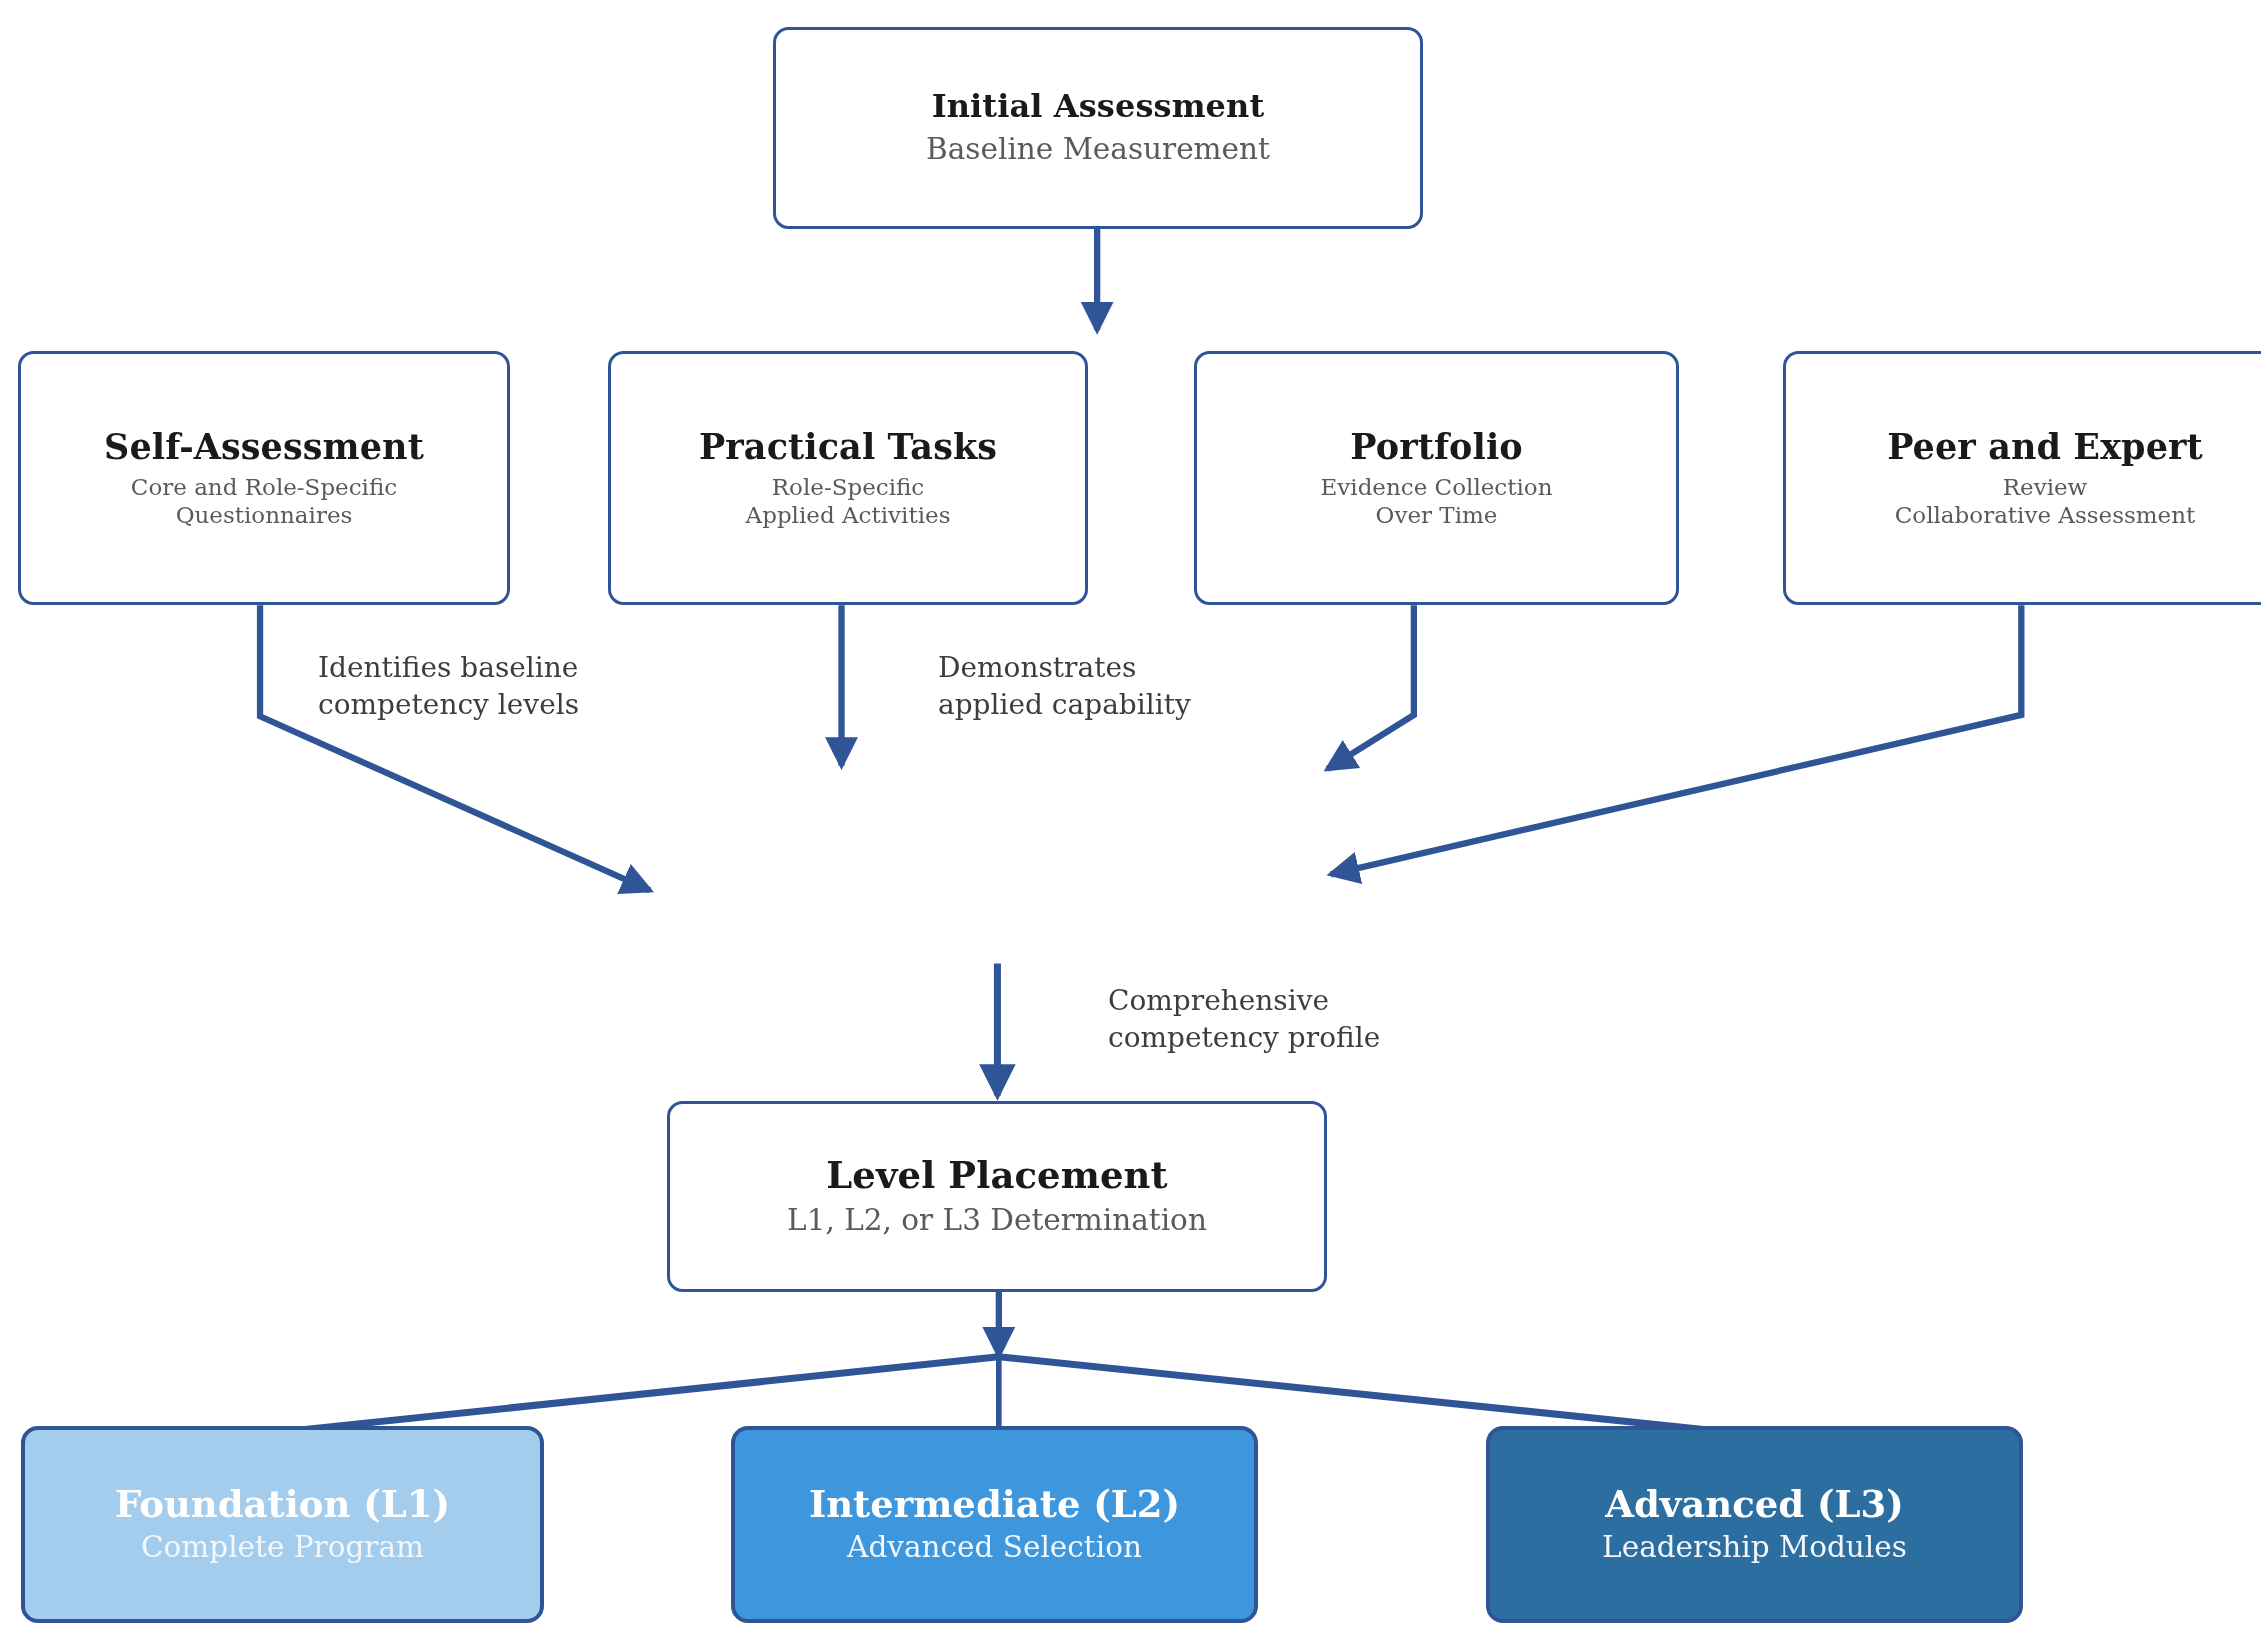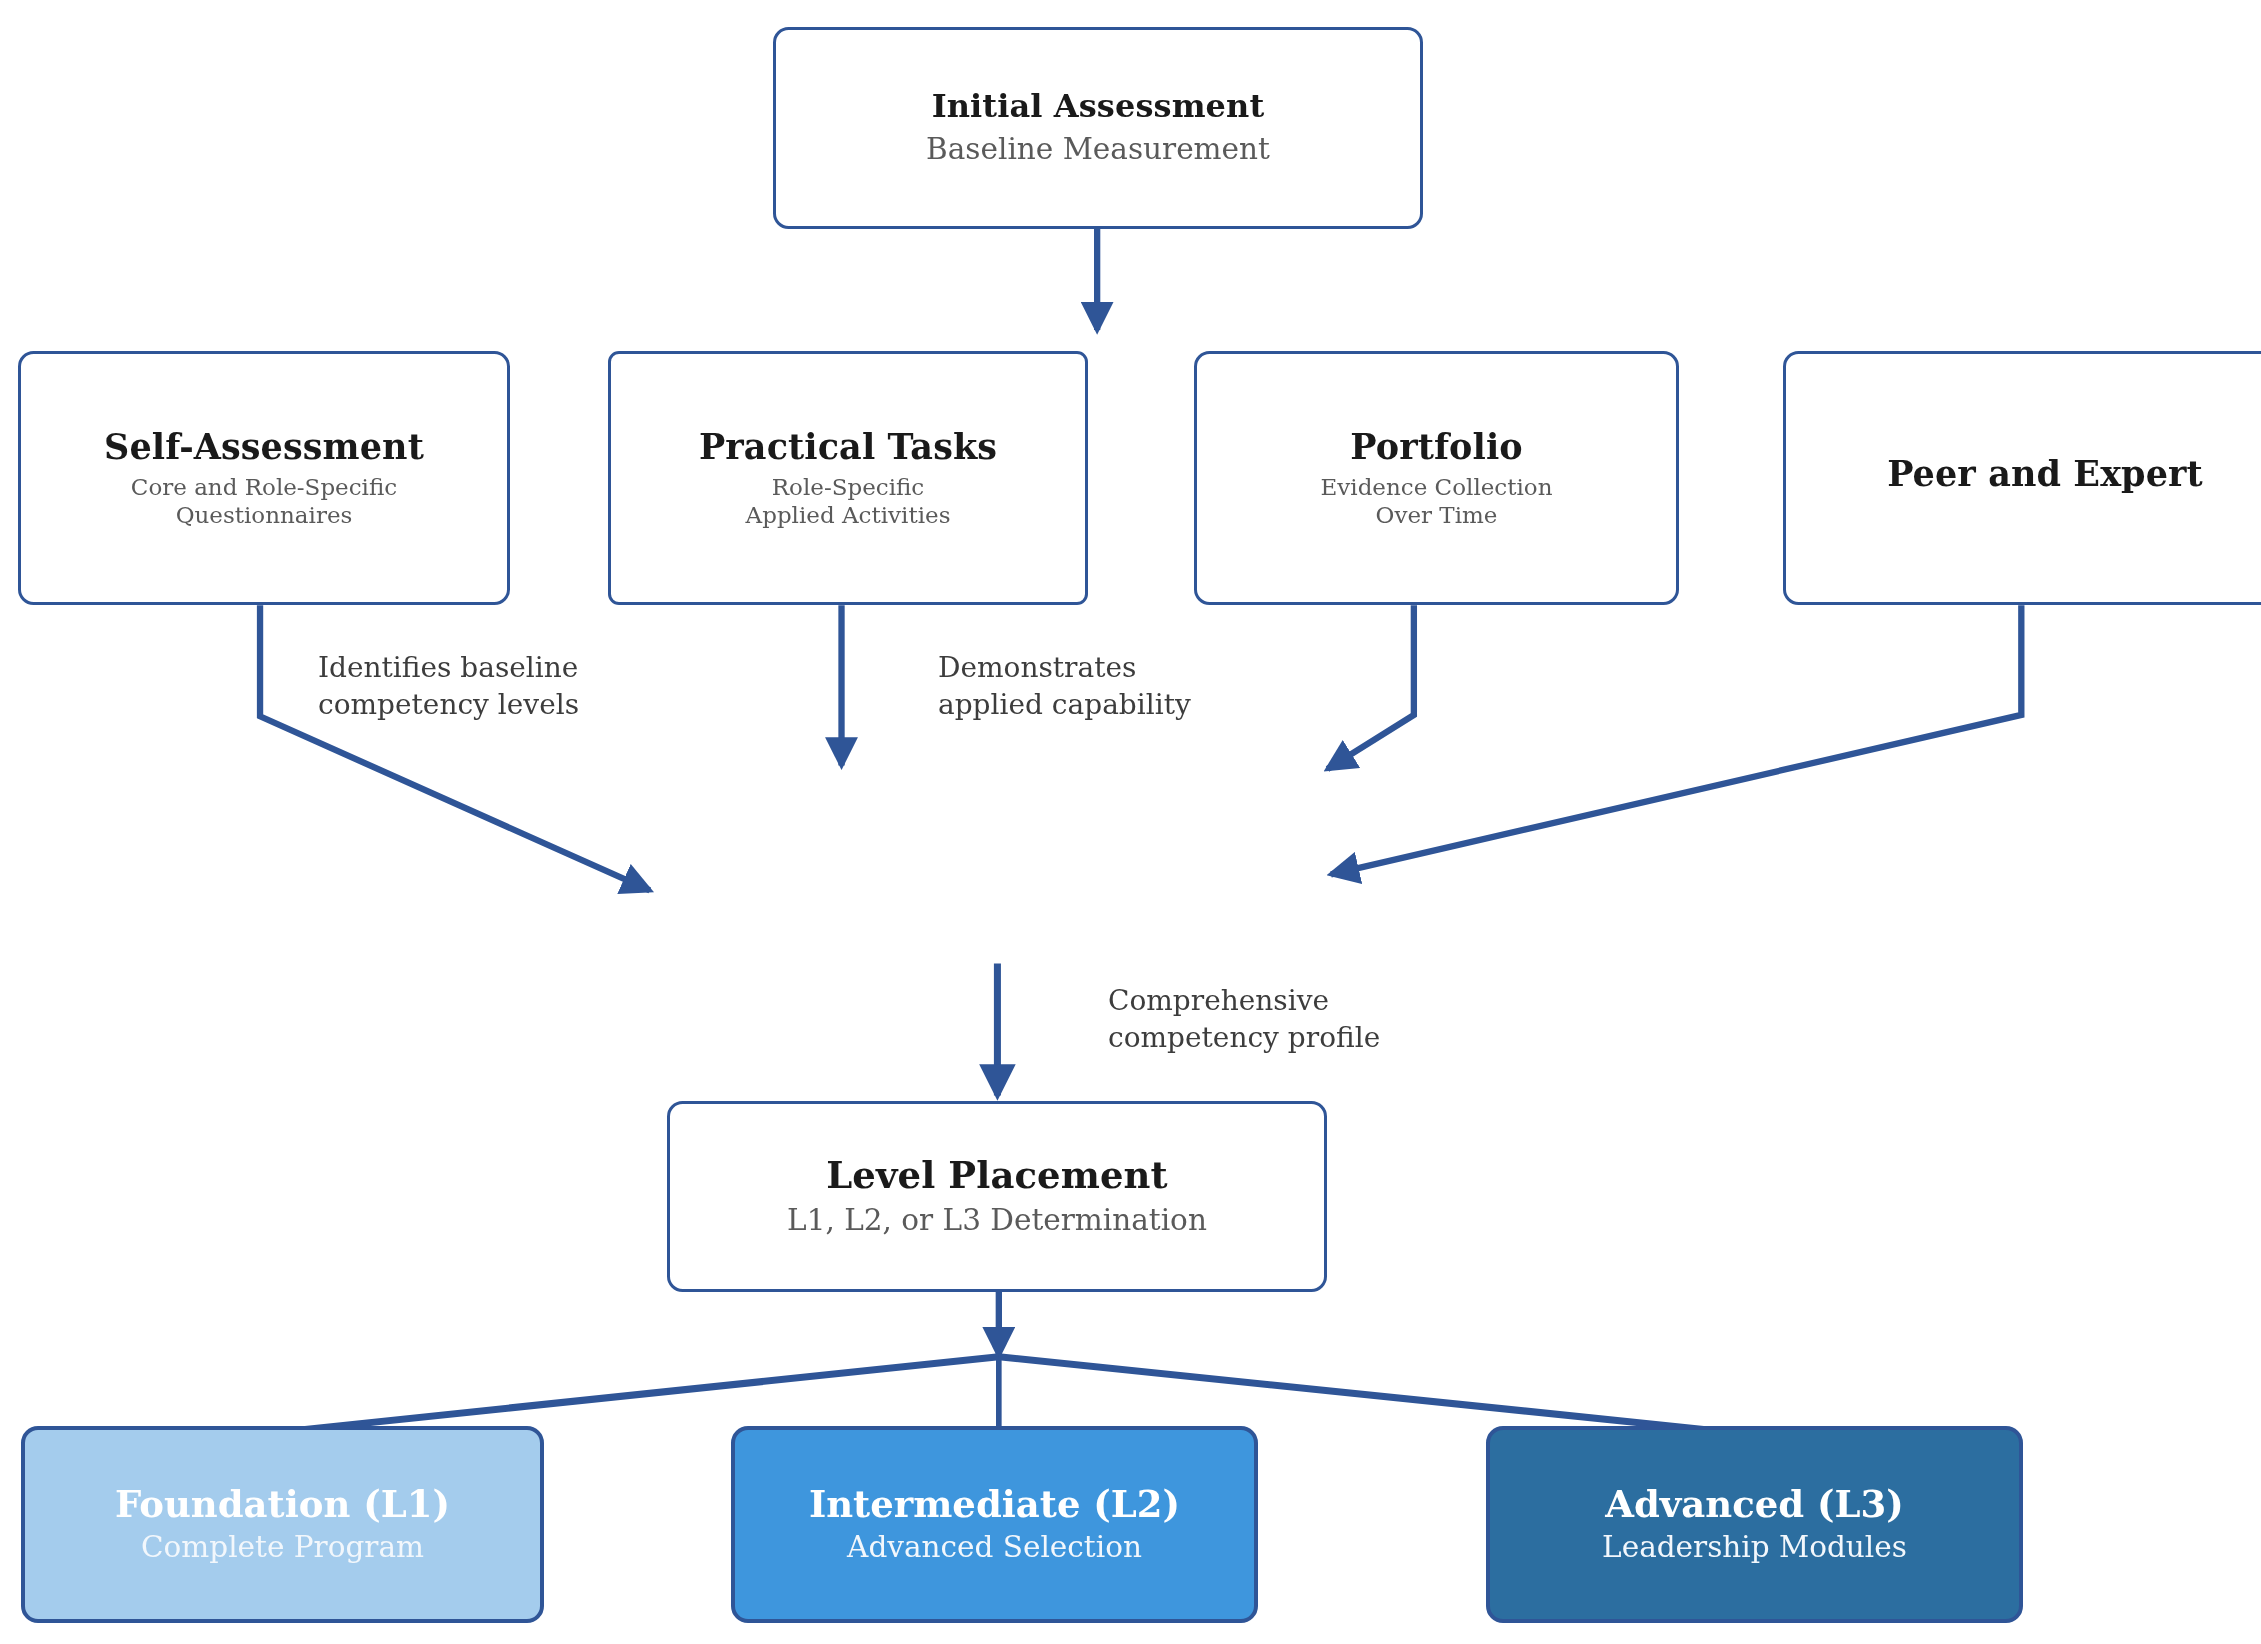--- a/index.html
+++ b/index.html
@@ -135,38 +135,42 @@
   </div>
 
   <div class="node n-src" style="left:18px; top:351px; width:492px; height:254px;">
     <div class="title">Self-Assessment</div>
     <div class="sub">
       <span>Core and Role-Specific</span>
       <span class="l2">Questionnaires</span>
     </div>
   </div>
 
-  <div class="node n-src" style="left:608px; top:351px; width:480px; height:254px;border-radius:11px;">
+  <div class="node n-src" style="left:608px; top:351px; width:480px; height:254px;">
     <div class="title">Practical Tasks</div>
     <div class="sub">
       <span>Role-Specific</span>
       <span class="l2">Applied Activities</span>
     </div>
   </div>
 
   <div class="node n-src" style="left:1194px; top:351px; width:485px; height:254px;">
     <div class="title">Portfolio</div>
     <div class="sub">
       <span>Evidence Collection</span>
       <span class="l2">Over Time</span>
     </div>
   </div>
 
   <div class="node n-src" style="left:1767px; top:351px; width:524px; height:254px;margin-left:16px;">
     <div class="title">Peer and Expert</div>
+    <div class="sub">
+      <span>Review</span>
+      <span class="l2">Collaborative Assessment</span>
+    </div>
   </div>
 
 
   <div class="node n-mid" style="left:667px; top:1101px; width:660px; height:191px;">
     <div class="title">Level Placement</div>
     <div class="sub">L1, L2, or L3 Determination</div>
   </div>
 
   <div class="level" style="left:21px; top:1426px; width:523px; height:197px; background:#a4cced;">
     <div class="title">Foundation (L1)</div>

